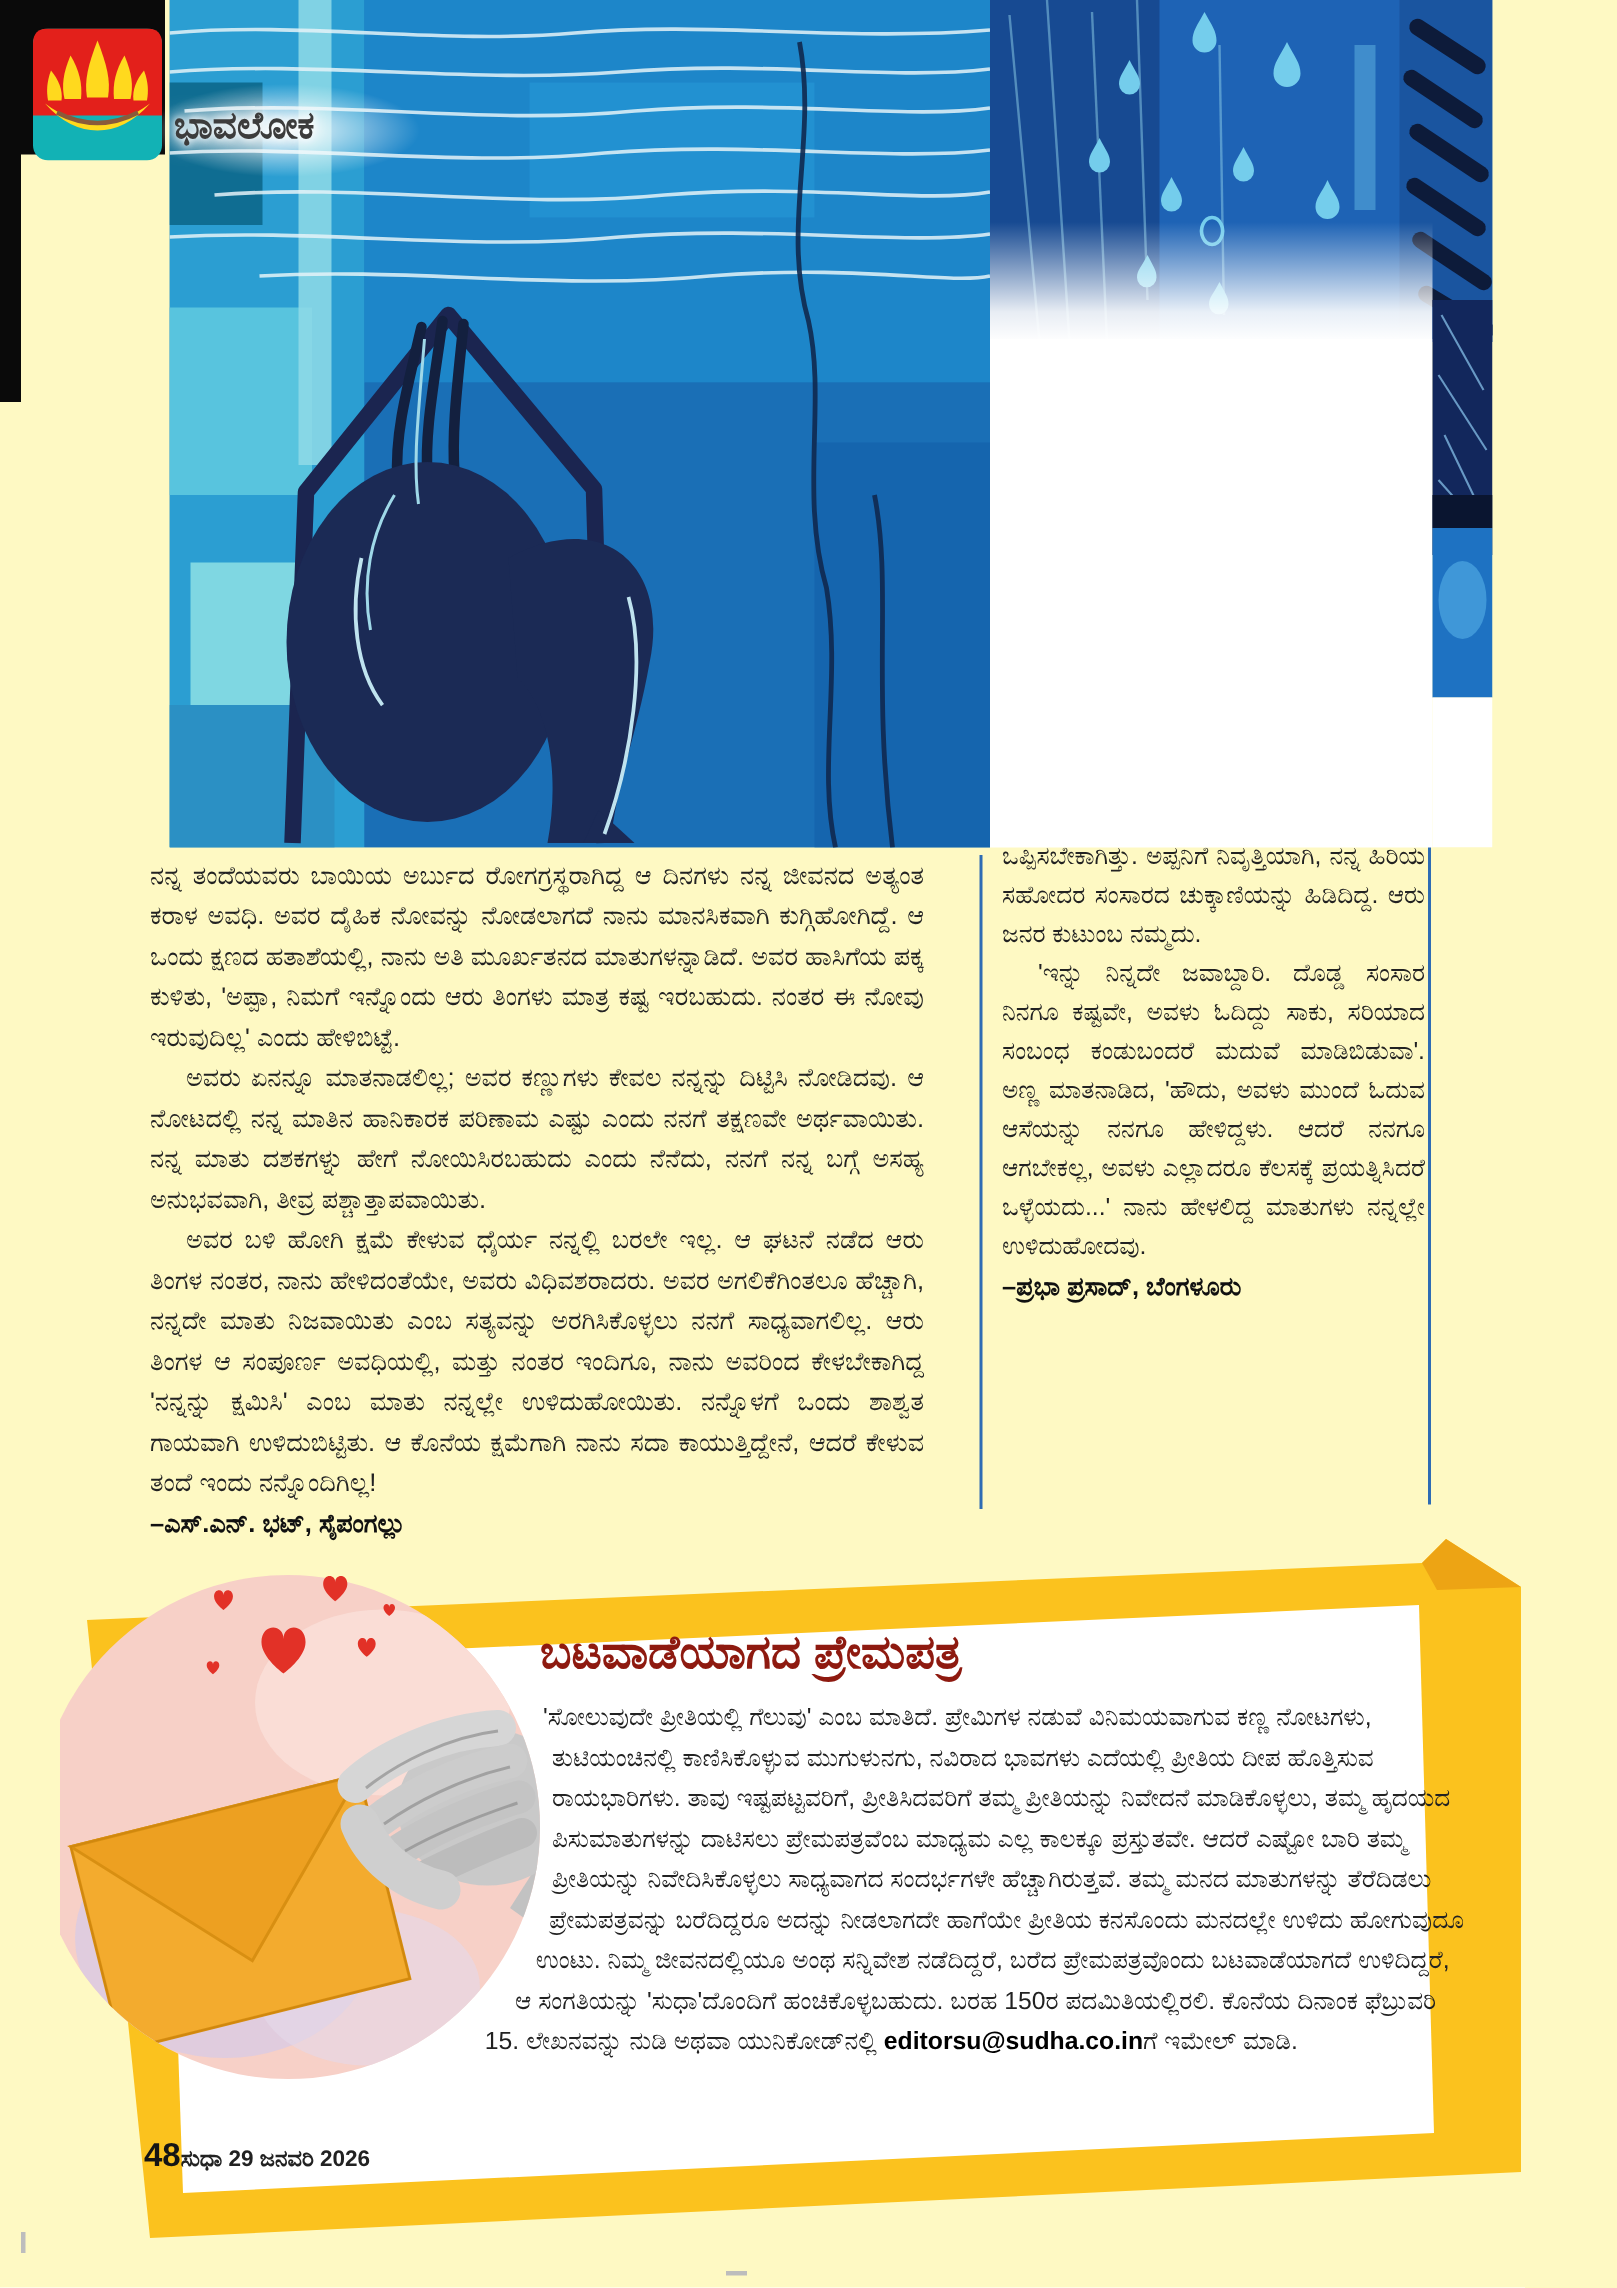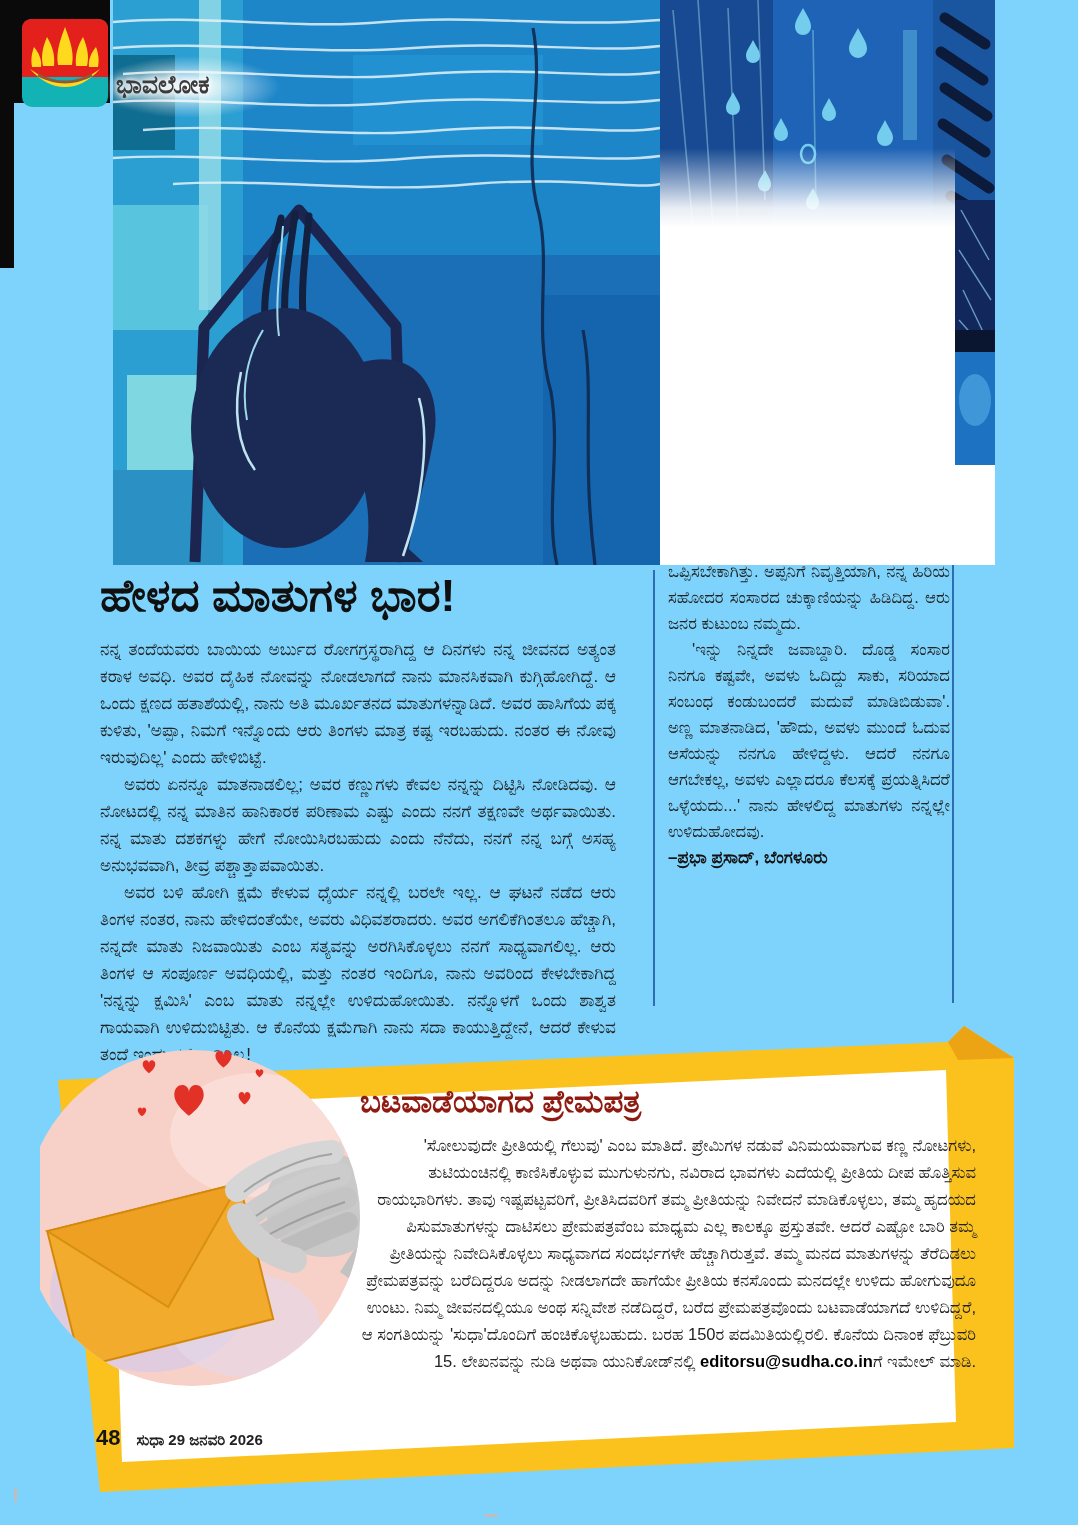--- a/index.html
+++ b/index.html
@@ -1,16 +1,16 @@
 <!DOCTYPE html>
 <html><head>
 <meta charset="utf-8">
 <style>
   html,body{margin:0;padding:0;background:#ffffff;}
-  .page{position:relative;width:1078px;height:1525px;background:#7dd3fc;overflow:hidden;
+  .page{position:relative;width:1078px;height:1525px;background:#fef9c3;overflow:hidden;
         font-family:"Liberation Sans",sans-serif;color:#1c1c1c;}
   .abs{position:absolute;}
   
   .black-corner{left:0;top:0;width:110px;height:103px;background:#0a0a0a;}
   .black-sliver{left:0;top:0;width:14px;height:268px;background:#0a0a0a;}
   .section-label{left:116px;top:70px;font-size:25px;font-weight:bold;color:#3c3c3c;
     text-shadow:0 0 5px #fff,0 0 10px #fff,0 0 16px #fff;z-index:6;}
   .label-glow{left:100px;top:56px;width:180px;height:62px;z-index:5;
     background:radial-gradient(closest-side,rgba(255,255,255,.95),rgba(255,255,255,0));}
   
@@ -19,26 +19,26 @@
   .body-p{margin:0;font-size:17px;line-height:27px;text-align:justify;color:#222;}
   .body-p.indent{text-indent:24px;}
   .author{margin-top:4px;font-size:17px;font-weight:bold;text-align:left;color:#111;}
   .right-col{left:668px;top:208px;width:282px;}
   .right-col .rtitle{font-size:35px;line-height:1.12;font-weight:bold;color:#0d0d0d;}
   .right-col .body-p{font-size:16.5px;line-height:26px;}
   .col-rule{width:2px;background:#2e6cb4;}
   
   .promo-title{left:360px;top:1084px;font-size:31px;font-weight:bold;color:#8e1a10;z-index:12;}
   .promo-text{left:228px;top:1132px;width:748px;z-index:12;font-size:16.5px;line-height:27px;
-    text-align:right;color:#222;}
+    text-align:left;color:#222;}
   .promo-text .circle-spacer{float:left;width:140px;height:258px;
     shape-outside:circle(182px at -48px 88px);shape-margin:10px;}
   .promo-text b{color:#000;}
   
-  .footer{left:96px;top:1406px;z-index:12;display:flex;align-items:baseline;gap:16px;}
+  .footer{left:96px;top:1406px;z-index:12;display:flex;align-items:baseline;gap:0;}
   .footer .pnum{font-size:22px;font-weight:bold;color:#151515;}
   .footer .issue{font-size:15px;font-weight:bold;color:#222;margin-top:25px;}
   .crop-mark{background:#bdbdbd;}
   svg{display:block;}
 </style>
 </head>
 <body>
 
 <div class="page">
 
@@ -154,21 +154,20 @@
     <rect x="842" y="330" width="40" height="22" fill="#0a1530"></rect>
     <rect x="842" y="352" width="40" height="113" fill="#1e72c2"></rect>
     <ellipse cx="862" cy="400" rx="16" ry="26" fill="#3f97d8"></ellipse>
     <rect x="842" y="465" width="40" height="100" fill="#ffffff"></rect>
   </svg>
 
   <div class="abs col-rule" style="left:653px;top:570px;height:436px;"></div>
   <div class="abs col-rule" style="left:952px;top:465px;height:538px;"></div>
 
   <div class="abs left-col">
-    <h1>ಹೇಳದ ಮಾತುಗಳ ಭಾರ!</h1>
     <p class="body-p">ನನ್ನ ತಂದೆಯವರು ಬಾಯಿಯ ಅರ್ಬುದ ರೋಗಗ್ರಸ್ಥರಾಗಿದ್ದ ಆ ದಿನಗಳು ನನ್ನ ಜೀವನದ ಅತ್ಯಂತ ಕರಾಳ ಅವಧಿ. ಅವರ ದೈಹಿಕ ನೋವನ್ನು ನೋಡಲಾಗದೆ ನಾನು ಮಾನಸಿಕವಾಗಿ ಕುಗ್ಗಿಹೋಗಿದ್ದೆ. ಆ ಒಂದು ಕ್ಷಣದ ಹತಾಶೆಯಲ್ಲಿ, ನಾನು ಅತಿ ಮೂರ್ಖತನದ ಮಾತುಗಳನ್ನಾಡಿದೆ. ಅವರ ಹಾಸಿಗೆಯ ಪಕ್ಕ ಕುಳಿತು, 'ಅಪ್ಪಾ, ನಿಮಗೆ ಇನ್ನೊಂದು ಆರು ತಿಂಗಳು ಮಾತ್ರ ಕಷ್ಟ ಇರಬಹುದು. ನಂತರ ಈ ನೋವು ಇರುವುದಿಲ್ಲ' ಎಂದು ಹೇಳಿಬಿಟ್ಟೆ.</p>
     <p class="body-p indent">ಅವರು ಏನನ್ನೂ ಮಾತನಾಡಲಿಲ್ಲ; ಅವರ ಕಣ್ಣುಗಳು ಕೇವಲ ನನ್ನನ್ನು ದಿಟ್ಟಿಸಿ ನೋಡಿದವು. ಆ ನೋಟದಲ್ಲಿ ನನ್ನ ಮಾತಿನ ಹಾನಿಕಾರಕ ಪರಿಣಾಮ ಎಷ್ಟು ಎಂದು ನನಗೆ ತಕ್ಷಣವೇ ಅರ್ಥವಾಯಿತು. ನನ್ನ ಮಾತು ದಶಕಗಳ್ನು ಹೇಗೆ ನೋಯಿಸಿರಬಹುದು ಎಂದು ನೆನೆದು, ನನಗೆ ನನ್ನ ಬಗ್ಗೆ ಅಸಹ್ಯ ಅನುಭವವಾಗಿ, ತೀವ್ರ ಪಶ್ಚಾತ್ತಾಪವಾಯಿತು.</p>
     <p class="body-p indent">ಅವರ ಬಳಿ ಹೋಗಿ ಕ್ಷಮೆ ಕೇಳುವ ಧೈರ್ಯ ನನ್ನಲ್ಲಿ ಬರಲೇ ಇಲ್ಲ. ಆ ಘಟನೆ ನಡೆದ ಆರು ತಿಂಗಳ ನಂತರ, ನಾನು ಹೇಳಿದಂತೆಯೇ, ಅವರು ವಿಧಿವಶರಾದರು. ಅವರ ಅಗಲಿಕೆಗಿಂತಲೂ ಹೆಚ್ಚಾಗಿ, ನನ್ನದೇ ಮಾತು ನಿಜವಾಯಿತು ಎಂಬ ಸತ್ಯವನ್ನು ಅರಗಿಸಿಕೊಳ್ಳಲು ನನಗೆ ಸಾಧ್ಯವಾಗಲಿಲ್ಲ. ಆರು ತಿಂಗಳ ಆ ಸಂಪೂರ್ಣ ಅವಧಿಯಲ್ಲಿ, ಮತ್ತು ನಂತರ ಇಂದಿಗೂ, ನಾನು ಅವರಿಂದ ಕೇಳಬೇಕಾಗಿದ್ದ 'ನನ್ನನ್ನು ಕ್ಷಮಿಸಿ' ಎಂಬ ಮಾತು ನನ್ನಲ್ಲೇ ಉಳಿದುಹೋಯಿತು. ನನ್ನೊಳಗೆ ಒಂದು ಶಾಶ್ವತ ಗಾಯವಾಗಿ ಉಳಿದುಬಿಟ್ಟಿತು. ಆ ಕೊನೆಯ ಕ್ಷಮೆಗಾಗಿ ನಾನು ಸದಾ ಕಾಯುತ್ತಿದ್ದೇನೆ, ಆದರೆ ಕೇಳುವ ತಂದೆ ಇಂದು ನನ್ನೊಂದಿಗಿಲ್ಲ!</p>
     <div class="author">–ಎಸ್.ಎನ್. ಭಟ್, ಸೈಪಂಗಲ್ಲು</div>
   </div>
 
   <div class="abs right-col">
     <div class="rtitle">ಉಳಿದುಹೋದ</div>
     <div class="rtitle" style="margin-bottom:12px;">ಎದೆಯ ಮಾತು</div>
     <p class="body-p">ದಶಕಗಳ ಹಿಂದಿನ ಸಂಗತಿ. ಶಿವಮೊಗ್ಗದ ಸಹ್ಯಾದ್ರಿ ಕಾಲೇಜಿನಲ್ಲಿ ನನ್ನ ಬಿ.ಎಸ್ಸಿ. ಕೋರ್ಸ್ ಮುಗಿದು ಮುಂದೇನು ಎಂಬ ಪ್ರಶ್ನೆ ಎಲ್ಲರನ್ನೂ ಕಾಡಿತ್ತು. ಸಸ್ಯಶಾಸ್ತ್ರ ಮತ್ತು ಪ್ರಾಣಿಶಾಸ್ತ್ರ ನನ್ನ ಐಚ್ಛಿಕ ವಿಷಯಗಳಾಗಿತ್ತು. ನನ್ನ ಕೆಲವು ಸಹಪಾಠಿಗಳು ಮುಂದೆ ಎಂ.ಎಸ್ಸಿ. ಮಾಡುವ ಯೋಚನೆಯಲ್ಲಿದ್ದರು. ಅವರ ಮಾತುಗಳನ್ನು ಕೇಳಿ, ನನಗೂ ಸಸ್ಯಶಾಸ್ತ್ರದಲ್ಲಿ ಸ್ನಾತಕೋತ್ತರ ಪದವಿ ಗಳಿಸುವ ಆಸೆ ಗರಿಗೆದರಿತ್ತು. ನಮ್ಮ ಕಾಲೇಜಿನಲ್ಲಿ ಸ್ನಾತಕೋತ್ತರ ವ್ಯಾಸಂಗದ ಸೌಲಭ್ಯವಿರಲಿಲ್ಲ. ಅದಕ್ಕಾಗಿ ಮೈಸೂರಿಗೆ ಹೋಗಬೇಕಾಗಿತ್ತು. ಮನೆಯಲ್ಲಿ ಅಪ್ಪ ಅಮ್ಮನನ್ನು ಒಪ್ಪಿಸಬೇಕಾಗಿತ್ತು. ಅಪ್ಪನಿಗೆ ನಿವೃತ್ತಿಯಾಗಿ, ನನ್ನ ಹಿರಿಯ ಸಹೋದರ ಸಂಸಾರದ ಚುಕ್ಕಾಣಿಯನ್ನು ಹಿಡಿದಿದ್ದ. ಆರು ಜನರ ಕುಟುಂಬ ನಮ್ಮದು.</p>

